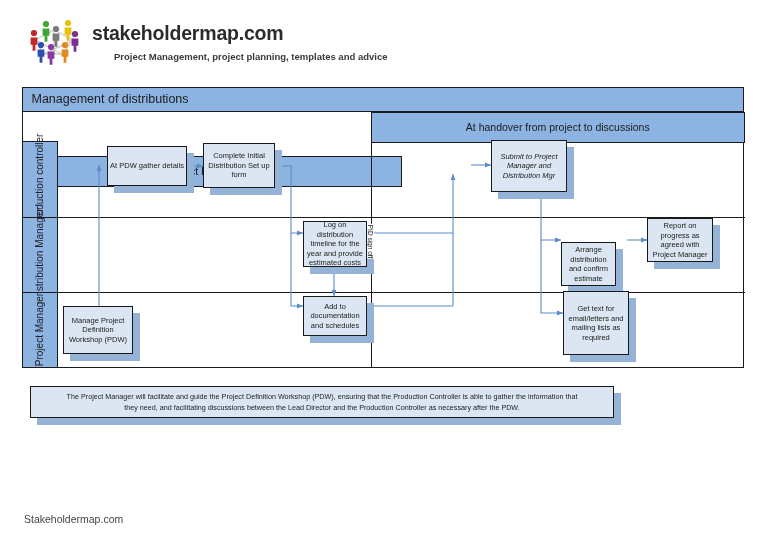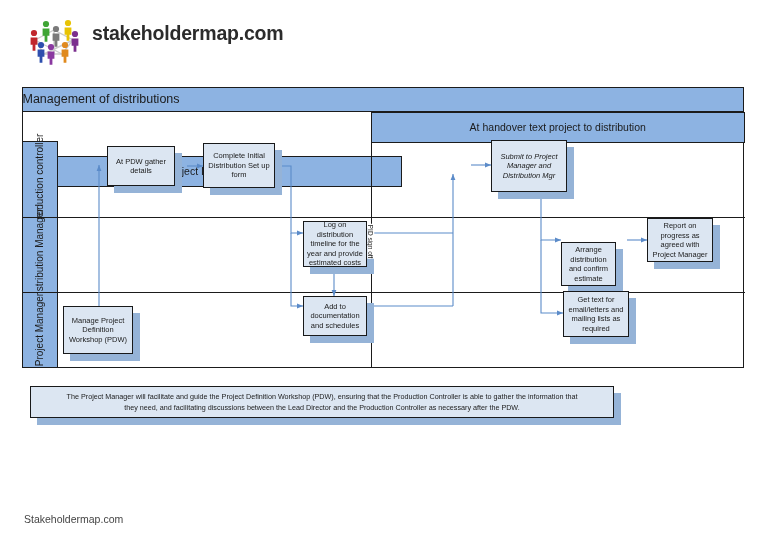--- a/index.html
+++ b/index.html
@@ -69,20 +69,21 @@
     background: #8db3e2;
     border: 1.5px solid #1b1b1b;
   }
   #title-band {
     left: -1.5px;
     top: -1.5px;
     width: 722px;
     height: 25px;
     display: flex;
     align-items: center;
+    padding-left: 9px;
     font-size: 12.5px;
     color: #1b1b1b;
   }
   #stage-band-left {
     left: -1.5px;
     top: 23.5px;
     width: 380px;
     height: 31px;
     display: flex;
     align-items: center;
@@ -297,28 +298,29 @@
         <circle cx="27" cy="33" r="3.1" fill="#8a39a0"></circle>
         <path d="M23.6,37.5 h6.8 v7.2 h-2 v6 h-2.8 v-6 h-2 z" fill="#8a39a0"></path>
 
         <circle cx="41" cy="31" r="3.1" fill="#e08a1e"></circle>
         <path d="M37.6,35.5 h6.8 v7.2 h-2 v6 h-2.8 v-6 h-2 z" fill="#e08a1e"></path>
       </g>
     </svg>
   </div>
 
   <div id="brand-title">stakeholdermap.com</div>
+  <div id="brand-tagline">Project Management, project planning, templates and advice</div>
 </div>
 
 <div id="diagram">
 
   <div class="band" id="title-band">Management of distributions</div>
 
   <div class="band" id="stage-band-left">At Project Initiation Stage</div>
-  <div class="band" id="stage-band-right">At handover text project to distribution</div>
+  <div class="band" id="stage-band-right">At handover from project to discussions</div>
 
   <div class="lane-label" id="lane-label-0">
     <span>Production controller</span>
   </div>
   <div class="lane-label" id="lane-label-1">
     <span>Distribution Manager</span>
   </div>
   <div class="lane-label" id="lane-label-2">
     <span>Project Manager</span>
   </div>
@@ -360,21 +362,21 @@
       <path d="M518,108 L518,152 L538,152" marker-end="url(#ah)"></path>
 
       <path d="M518,152 L518,225 L540,225" marker-end="url(#ah)"></path>
 
       <path d="M604,152 L624,152" marker-end="url(#ah)"></path>
 
       <path d="M570,213 L570,185" marker-end="url(#ah)"></path>
     </g>
   </svg>
 
-  <div class="node" style="left:84px; top:58px; width:68px; height:40px;">
+  <div class="node" style="left:84px; top:58px; width:80px; height:40px;">
     <div class="shadow"></div>
     <div class="face">At PDW gather details</div>
   </div>
 
   <div class="node" style="left:180px; top:55px; width:72px; height:45px;">
     <div class="shadow"></div>
     <div class="face">Complete Initial Distribution Set up form</div>
   </div>
 
 
@@ -401,21 +403,21 @@
   <div class="node" style="left:40px; top:218px; width:70px; height:48px;border-radius:17px;">
     <div class="shadow"></div>
     <div class="face">Manage Project Definition Workshop (PDW)</div>
   </div>
 
   <div class="node" style="left:280px; top:208px; width:64px; height:40px;">
     <div class="shadow"></div>
     <div class="face">Add to documentation and schedules</div>
   </div>
 
-  <div class="node" style="left:540px; top:203px; width:66px; height:46px;">
+  <div class="node" style="left:540px; top:203px; width:66px; height:64px;">
     <div class="shadow"></div>
     <div class="face">Get text for email/letters and mailing lists as required</div>
   </div>
 
 </div>
 
 <div id="footnote">
   <div class="shadow"></div>
   <div class="face">The Project Manager will facilitate and guide the Project Definition Workshop (PDW), ensuring that the Production Controller is able to gather the information that they need, and facilitating discussions between the Lead Director and the Production Controller as necessary after the PDW.</div>
 </div>

